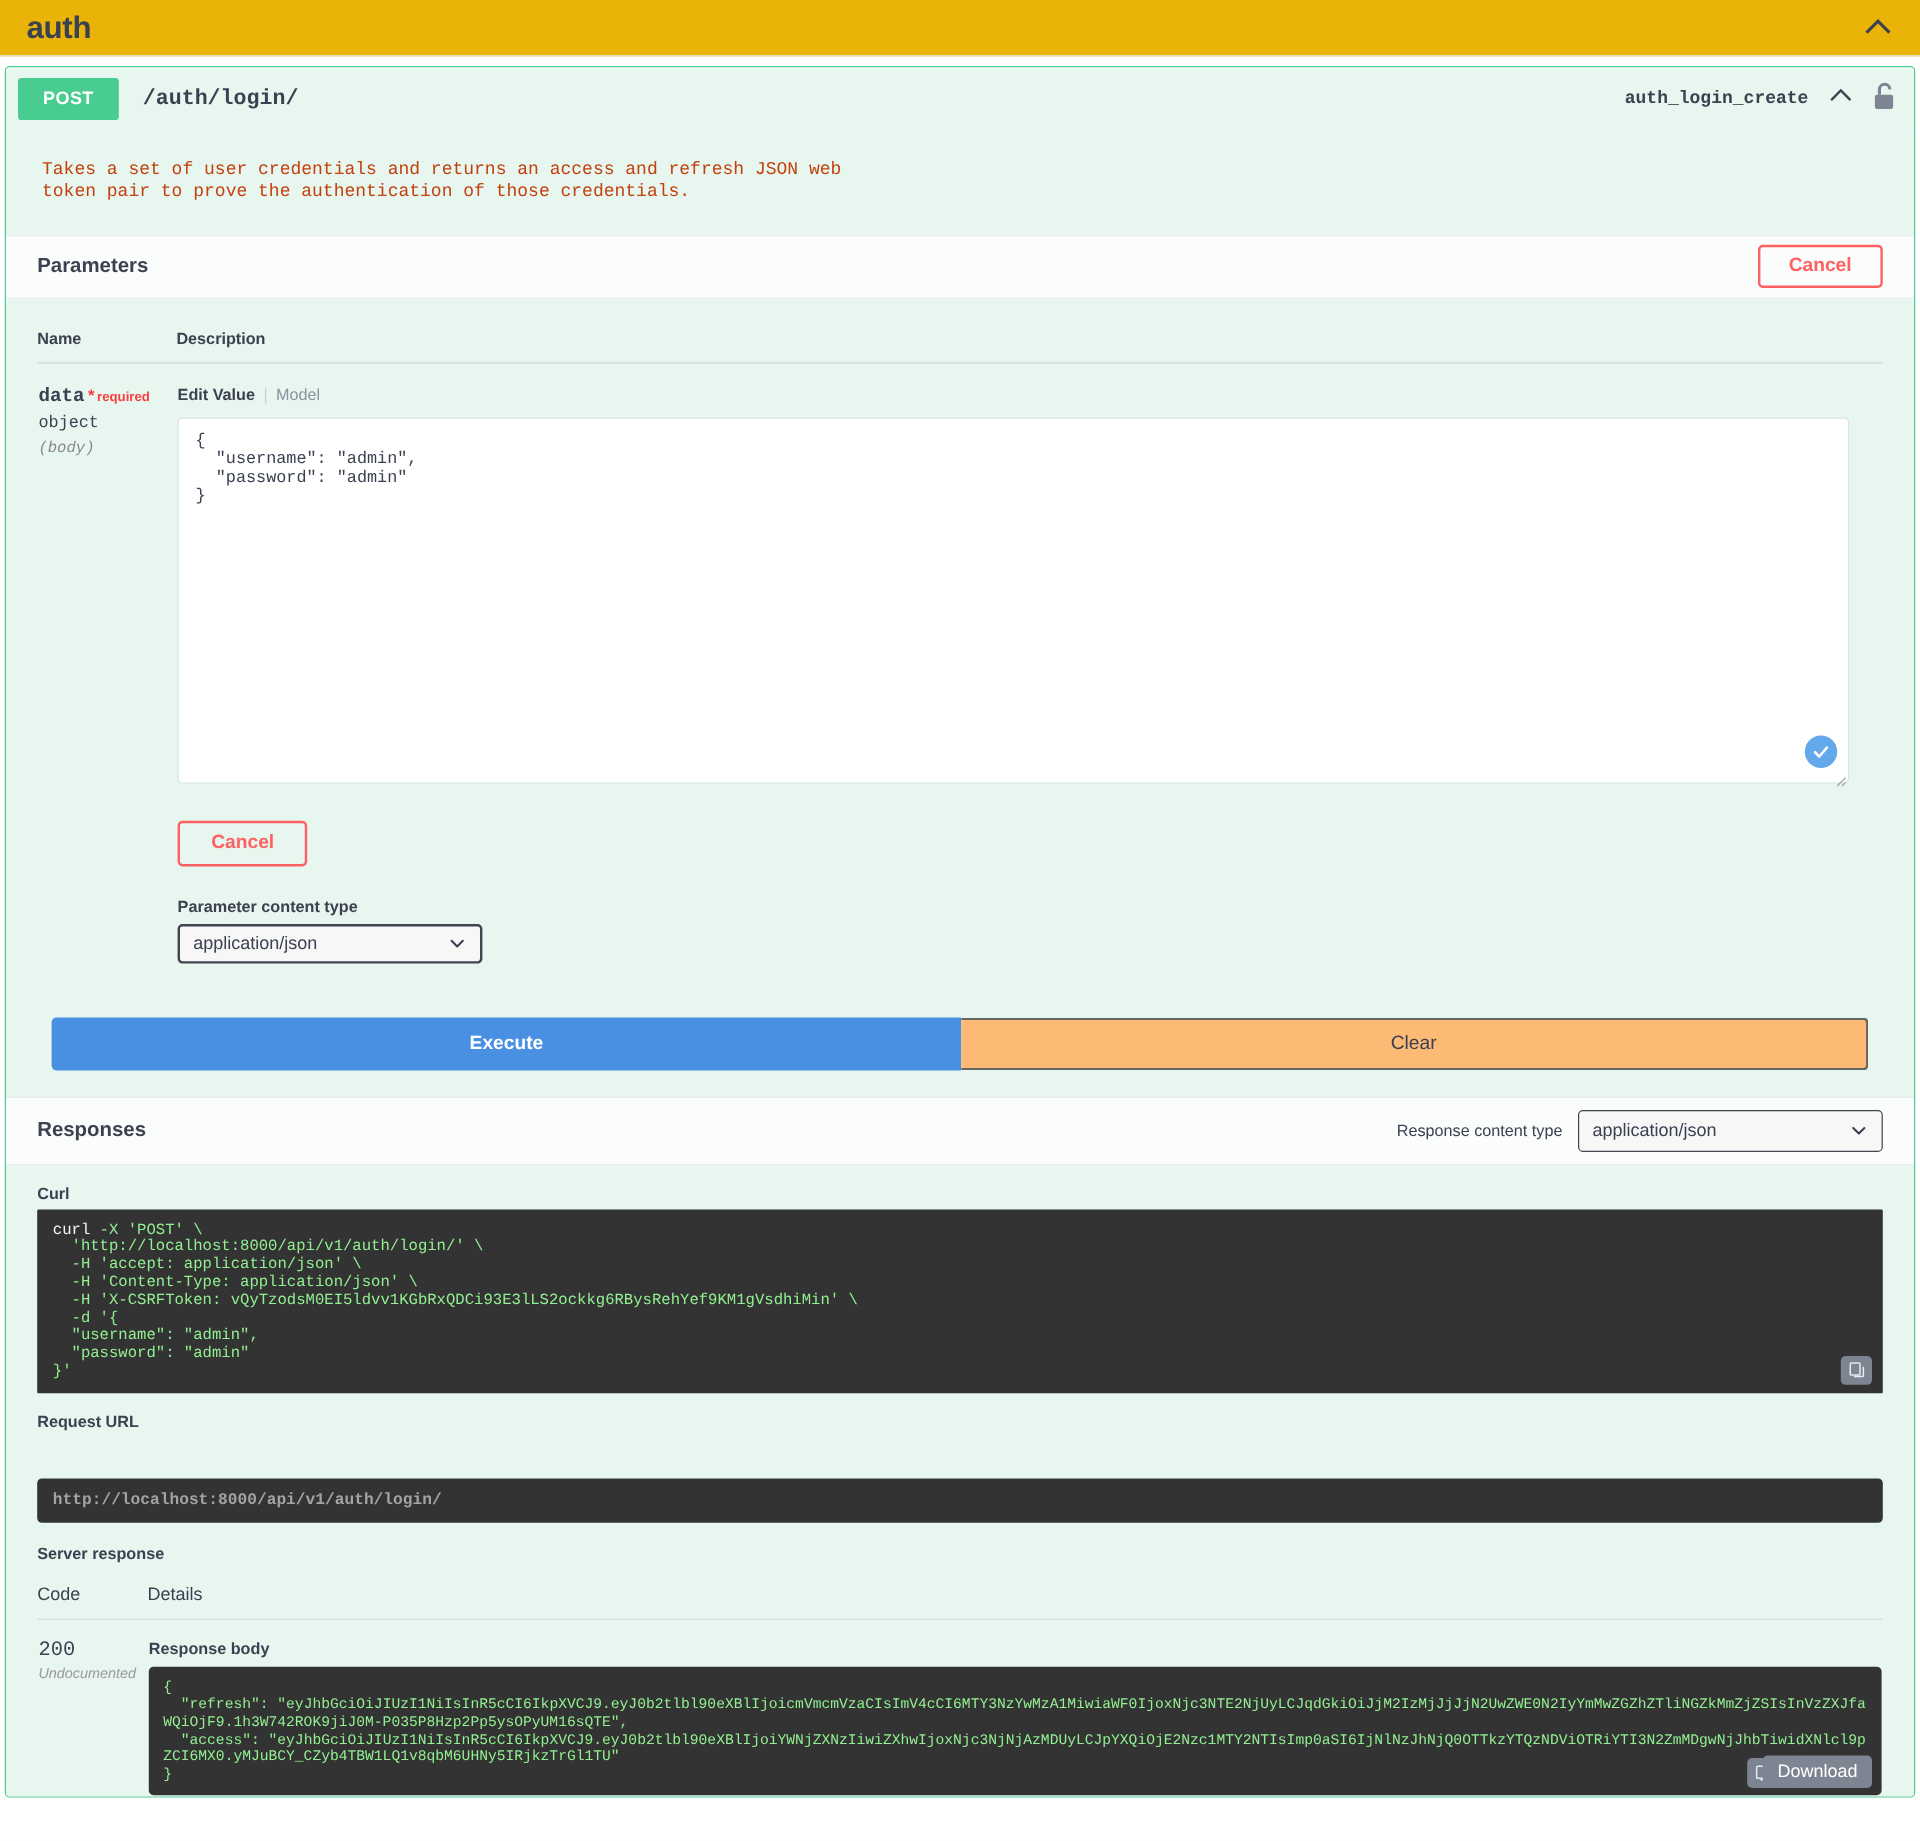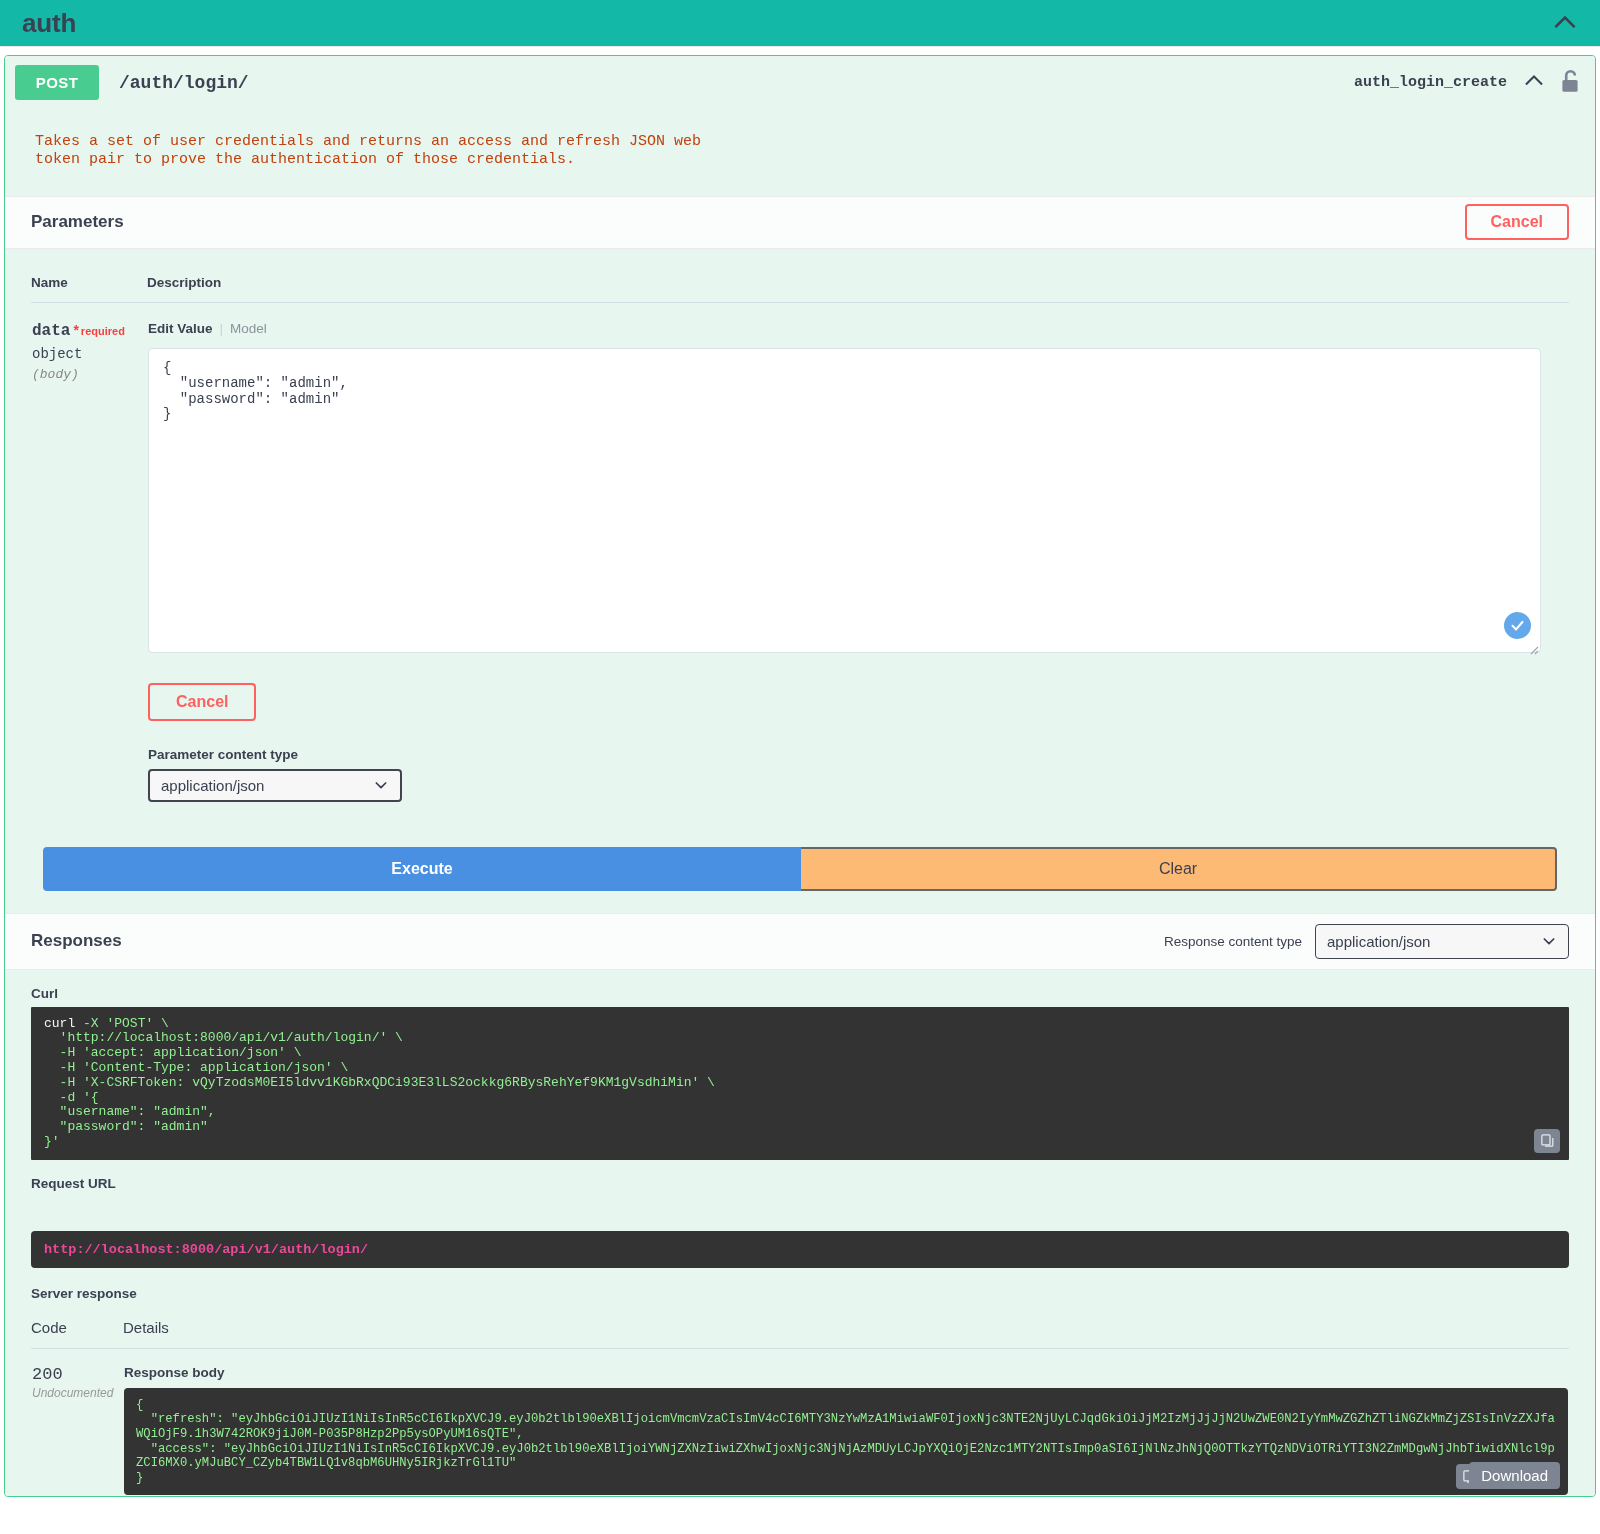--- a/index.html
+++ b/index.html
@@ -9,21 +9,21 @@
     background:#fff;
     font-family:"Liberation Sans", sans-serif;
     color:#3b4151;
     overflow:hidden;
   }
   .mono { font-family:"Liberation Mono", monospace; }
 
   
   .tag-header {
     height:47px;
-    background:#14b8a6;
+    background:#eab308;
     display:flex; align-items:center;
     padding:0 22px;
     border-bottom:1px solid #e8e8e8;
   }
   .tag-title {
     font-size:26px; font-weight:bold; color:#3b4151;
     letter-spacing:-0.2px;
     flex:1;
   }
   .chev { width:26px; height:26px; display:block; }
@@ -234,21 +234,21 @@
   .code-green { color:#92f092; }
   .code-white { color:#f5f5f5; }
   .copy-btn {
     position:absolute; right:9px; bottom:7px;
     width:26px; height:24px; border-radius:4px;
     background:#7d8492;
     display:flex; align-items:center; justify-content:center;
     cursor:pointer;
   }
   .url-block {
-    background:#333; border-radius:4px; color:#ec4899;
+    background:#333; border-radius:4px; color:#a3a3a3;
     font-family:"Liberation Mono", monospace;
     font-size:13.5px; font-weight:bold;
     padding:11px 13px;
     margin-top:40px;
   }
   .srv-label { font-size:13.5px; font-weight:bold; margin:18px 0 12px 0;}
   .resp-table { width:100%; border-collapse:collapse;}
   .resp-table th {
     text-align:left; font-size:15px; font-weight:normal;
     color:#3b4151; padding:6px 0 12px 0;

